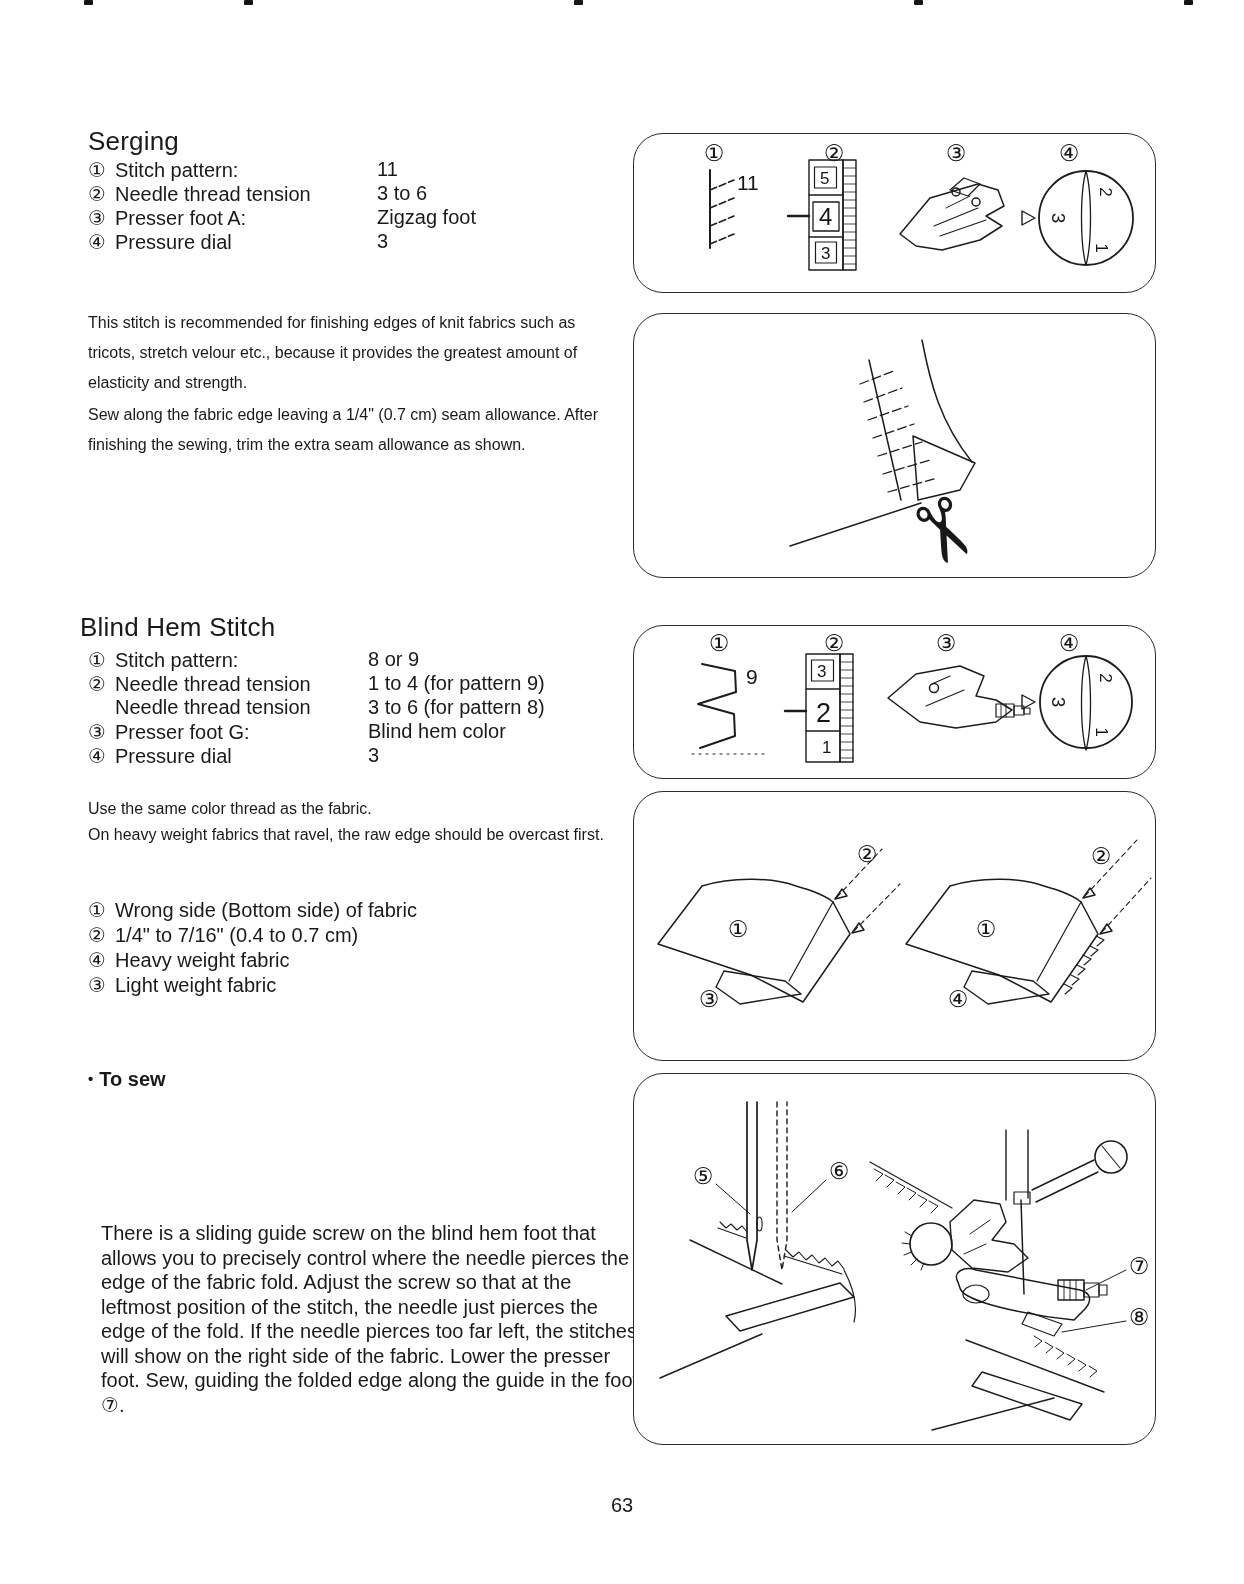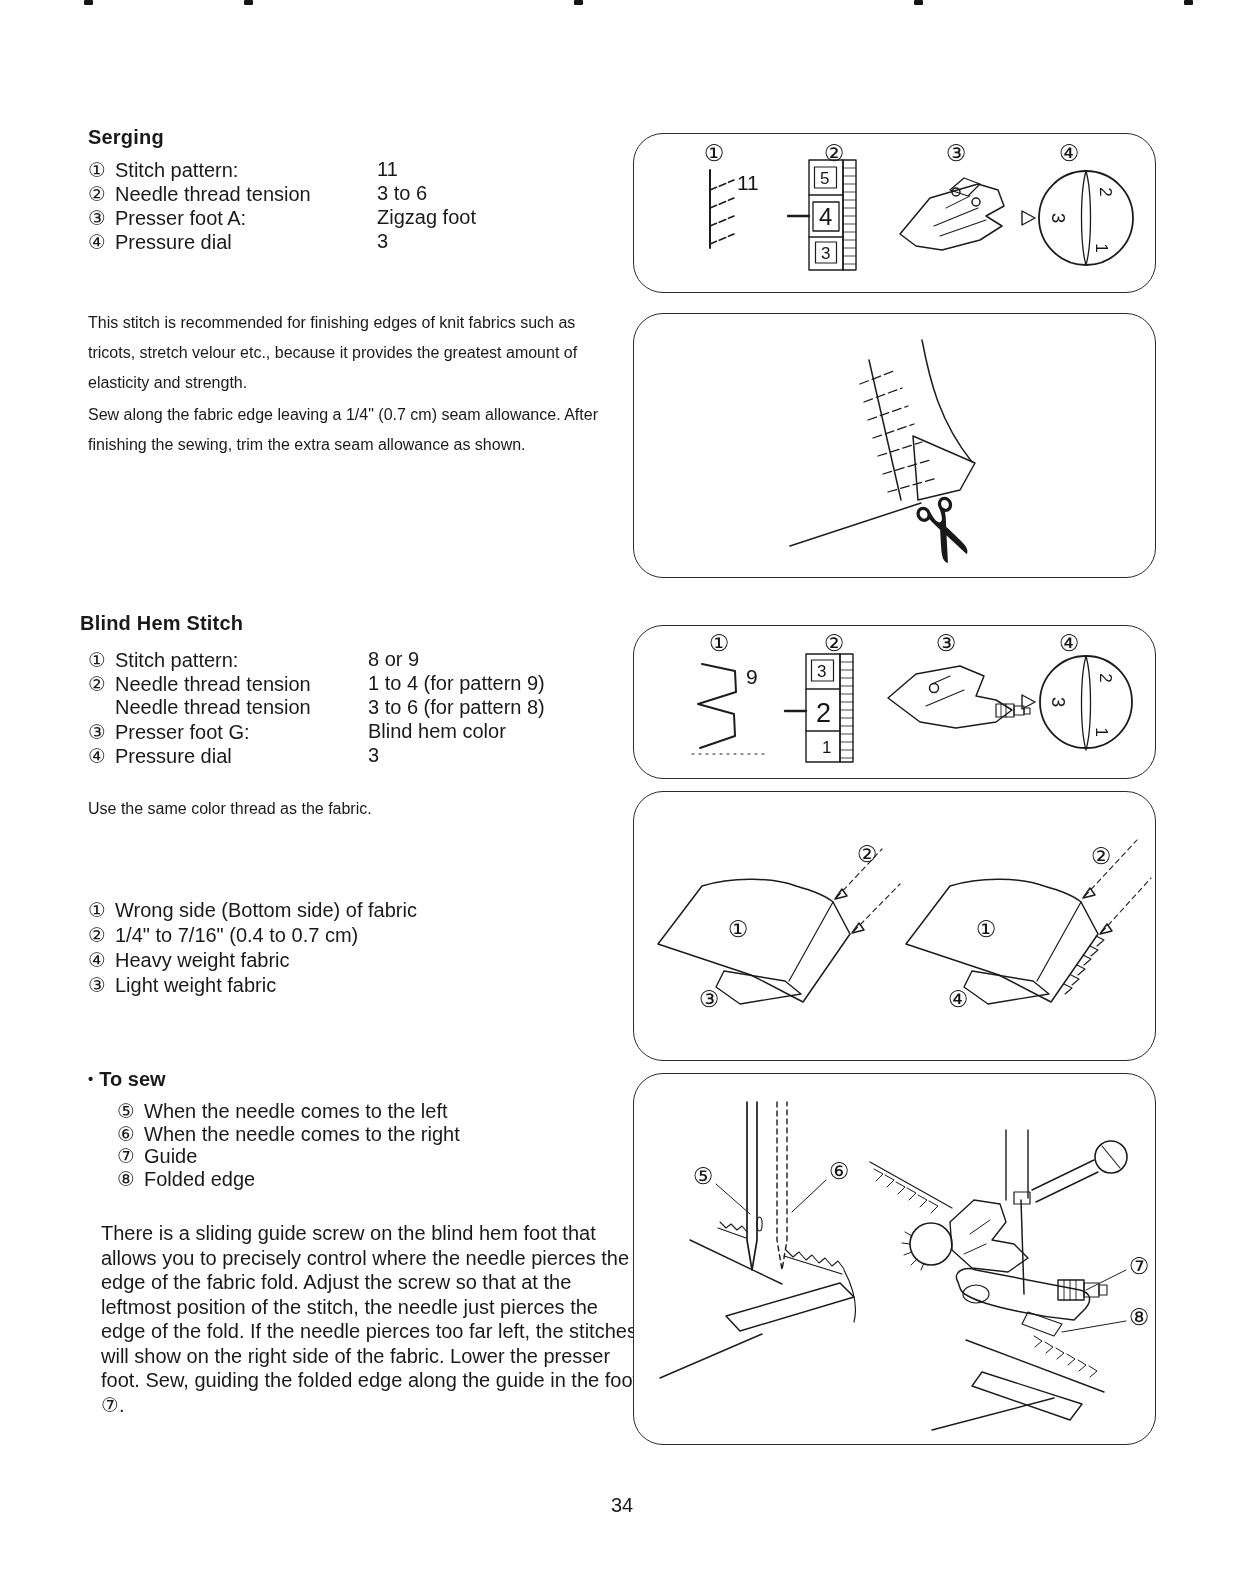--- a/index.html
+++ b/index.html
@@ -1,19 +1,19 @@
 <!DOCTYPE html>
 <html><head>
 <meta charset="utf-8">
 <style>
   html,body{margin:0;padding:0;background:#e8e8e8}
   .page{position:relative;width:1244px;height:1584px;background:#ffffff;
         font-family:"Liberation Sans","DejaVu Sans",sans-serif;color:#1a1a1a;overflow:hidden}
   .abs{position:absolute}
-  .title{font-size:20px;font-weight:bold;letter-spacing:0.2px}
+  .title{font-size:26px;font-weight:normal;letter-spacing:0.2px}
   .spec-list{position:absolute}
   .spec-row{position:relative;height:24px;font-size:20px;white-space:nowrap}
   .cnum{font-family:"DejaVu Sans",sans-serif}
   .spec-num{display:inline-block;width:27px;font-size:20px}
   .spec-value{position:absolute;top:0;font-size:20px}
   .sv1{left:289px}
   .sv2{left:280px}
   .par{font-size:16px;line-height:30px}
   .notes{font-size:16px;line-height:26px}
   .legend-row{height:25px;font-size:20px;white-space:nowrap}
@@ -88,20 +88,21 @@
       <span class="spec-value sv2">Blind hem color</span>
     </div>
     <div class="spec-row">
       <span class="spec-num cnum">④</span><span>Pressure dial</span>
       <span class="spec-value sv2">3</span>
     </div>
   </div>
 
   <div class="abs notes" style="left:88px;top:796px;width:556px">
     <div>Use the same color thread as the fabric.</div>
+    <div>On heavy weight fabrics that ravel, the raw edge should be overcast first.</div>
   </div>
 
   <div class="spec-list" style="left:88px;top:898px">
     <div class="legend-row">
       <span class="spec-num cnum">①</span><span>Wrong side (Bottom side) of fabric</span>
     </div>
     <div class="legend-row">
       <span class="spec-num cnum">②</span><span>1/4" to 7/16" (0.4 to 0.7 cm)</span>
     </div>
     <div class="legend-row">
@@ -109,38 +110,24 @@
     </div>
     <div class="legend-row">
       <span class="spec-num cnum">③</span><span>Light weight fabric</span>
     </div>
   </div>
 
   <div class="abs tosew-head" style="left:88px;top:1068px">
     <span class="bullet">•</span><span>To sew</span>
   </div>
 
-  <div class="spec-list" style="left:117px;top:1099px">
-    <div class="legend-row" style="height:22.6px">
-      <span class="spec-num cnum">⑤</span><span>When the needle comes to the left</span>
-    </div>
-    <div class="legend-row" style="height:22.6px">
-      <span class="spec-num cnum">⑥</span><span>When the needle comes to the right</span>
-    </div>
-    <div class="legend-row" style="height:22.6px">
-      <span class="spec-num cnum">⑦</span><span>Guide</span>
-    </div>
-    <div class="legend-row" style="height:22.6px">
-      <span class="spec-num cnum">⑧</span><span>Folded edge</span>
-    </div>
-  </div>
 
   <div class="abs tosew-par" style="left:101px;top:1221px;width:540px">There is a sliding guide screw on the blind hem foot that allows you to precisely control where the needle pierces the edge of the fabric fold. Adjust the screw so that at the leftmost position of the stitch, the needle just pierces the edge of the fold. If the needle pierces too far left, the stitches will show on the right side of the fabric. Lower the presser foot. Sew, guiding the folded edge along the guide in the foot ⑦.</div>
 
-  <div class="abs pagenum" style="left:572px;top:1494px;width:100px">34</div>
+  <div class="abs pagenum" style="left:572px;top:1494px;width:100px">63</div>
 
   <div class="panel" style="left:633px;top:133px;width:521px;height:158px">
     <span class="co" style="left:80px;top:19px">①</span>
     <span class="co" style="left:200px;top:19px">②</span>
     <span class="co" style="left:322px;top:19px">③</span>
     <span class="co" style="left:435px;top:19px">④</span>
     <svg width="521" height="158" viewBox="0 0 521 158">
       <g stroke-width="2">
         <line x1="76" y1="36" x2="76" y2="114"></line>
         <line x1="76" y1="56" x2="100" y2="46" stroke-dasharray="7 3" stroke-width="1.6"></line>

